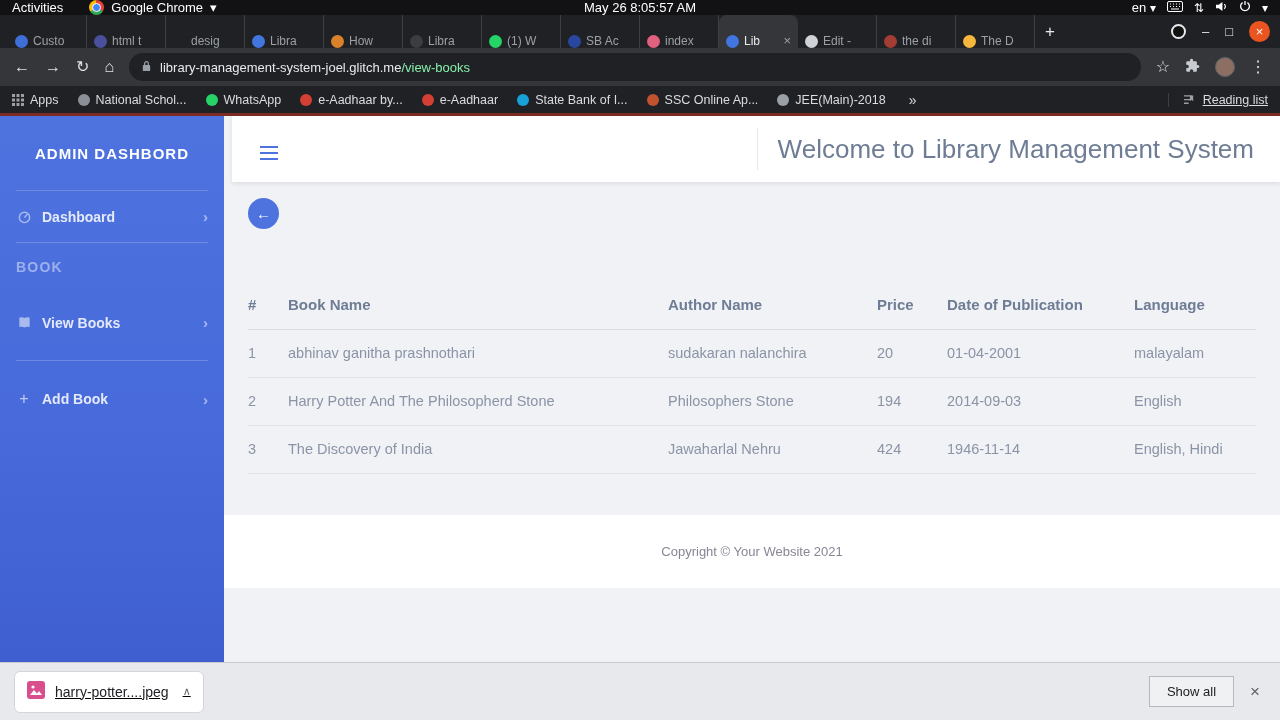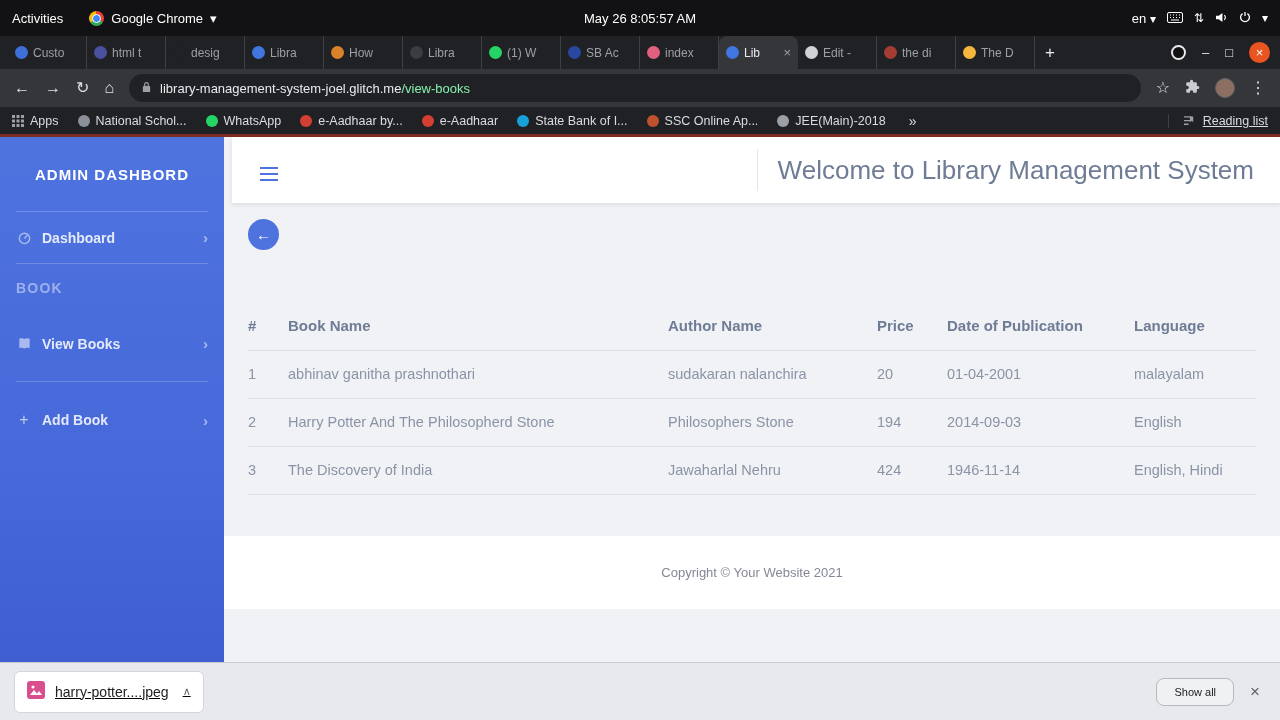--- a/index.html
+++ b/index.html
@@ -1,33 +1,33 @@
 <!DOCTYPE html>
 <html><head>
 <meta charset="utf-8">
 <style>
   * { margin:0; padding:0; box-sizing:border-box; }
   html,body { width:1280px; height:720px; overflow:hidden; }
   body { font-family:"Liberation Sans", sans-serif; background:#fff; }
   .screen { width:1280px; height:720px; display:flex; flex-direction:column; }
 
   
-  .sysbar { height:36px; background:#121214; color:#fff; display:flex; align-items:center; font-size:13px; position:relative; flex:none; }
+  .sysbar { height:15px; background:#121214; color:#fff; display:flex; align-items:center; font-size:13px; position:relative; flex:none; }
   .sys-left { display:flex; align-items:center; gap:26px; padding-left:12px; }
   .sys-app { display:flex; align-items:center; gap:7px; }
   .chrome-logo { width:15px; height:15px; border-radius:50%; position:relative; flex:none;
     background:conic-gradient(#ea4335 0 33%, #34a853 33% 66%, #fbbc05 66% 100%); }
   .chrome-logo::after { content:""; position:absolute; inset:3px; background:#4285f4; border:1px solid #fff; border-radius:50%; }
   .sys-clock { position:absolute; left:50%; transform:translateX(-50%); }
   .sys-right { margin-left:auto; display:flex; align-items:center; gap:11px; padding-right:12px; }
   .sys-right .glyph { font-size:12px; }
 
   
   .tabstrip { height:33px; background:#202124; display:flex; align-items:center; padding-left:8px; flex:none; }
-  .tab { width:79px; height:33px; display:flex; align-items:center; gap:5px; padding:0 7px; color:#9aa0a6; font-size:12px; border-right:1px solid #3c4043; cursor:default; }
+  .tab { width:79px; height:33px; display:flex; align-items:flex-end; gap:5px; padding:0 7px; color:#9aa0a6; font-size:12px; border-right:1px solid #3c4043; cursor:default; }
   .tab.active { background:#35363a; border-radius:8px 8px 0 0; color:#e8eaed; border-right:none; }
   .favicon { width:13px; height:13px; border-radius:50%; flex:none; }
   .tab-label { white-space:nowrap; overflow:hidden; flex:1; }
   .tab-close { color:#9aa0a6; font-size:13px; flex:none; }
   .newtab-btn { color:#e8eaed; font-size:17px; margin-left:10px; }
   .strip-right { margin-left:auto; display:flex; align-items:center; gap:16px; padding-right:10px; }
   .dl-indicator { width:15px; height:15px; border-radius:50%; background:#111; border:2px solid #e8eaed; }
   .win-min,.win-max { color:#e8eaed; font-size:13px; }
   .win-close { width:21px; height:21px; border-radius:50%; color:#fff; display:flex; align-items:center; justify-content:center; font-size:13px; }
 
@@ -74,21 +74,21 @@
   .books-table td { font-size:14.5px; color:#8a94a6; height:48px; border-bottom:1px solid rgba(190,196,210,0.35); white-space:nowrap; overflow:hidden; }
 
   .page-footer { height:73px; background:#fff; display:flex; align-items:center; justify-content:center; font-size:13px; color:#858796; flex:none; }
   .below-footer { flex:1; background:#f1f2f6; }
 
   
   .dl-shelf { height:58px; background:#e7e9ec; border-top:1px solid #c8cbcf; display:flex; align-items:center; padding:0 14px; flex:none; }
   .dl-item { background:#fff; height:42px; border:1px solid #d2d5d9; border-radius:6px; display:flex; align-items:center; gap:10px; padding:0 12px; cursor:pointer;text-decoration:underline; }
   .dl-name { font-size:14px; color:#202124; }
   .dl-caret { color:#5f6368; font-size:11px; margin-left:4px; }
-  .show-all { margin-left:auto; background:#f0f1f3; border:1px solid #b4b9bf; border-radius:8px; padding:7px 17px; font-size:11px; color:#202124; cursor:pointer;text-align:right; }
+  .show-all { margin-left:auto; background:#f0f1f3; border:1px solid #b4b9bf; border-radius:0; padding:7px 17px; font-size:13px; color:#202124; cursor:pointer;text-align:right; }
   .dl-close { color:#5f6368; font-size:17px; margin:0 6px 0 16px; cursor:pointer; }
 </style>
 </head>
 <body>
 
 <div class="screen">
 
   <div class="sysbar">
     <div class="sys-left">
       <span>Activities</span>

